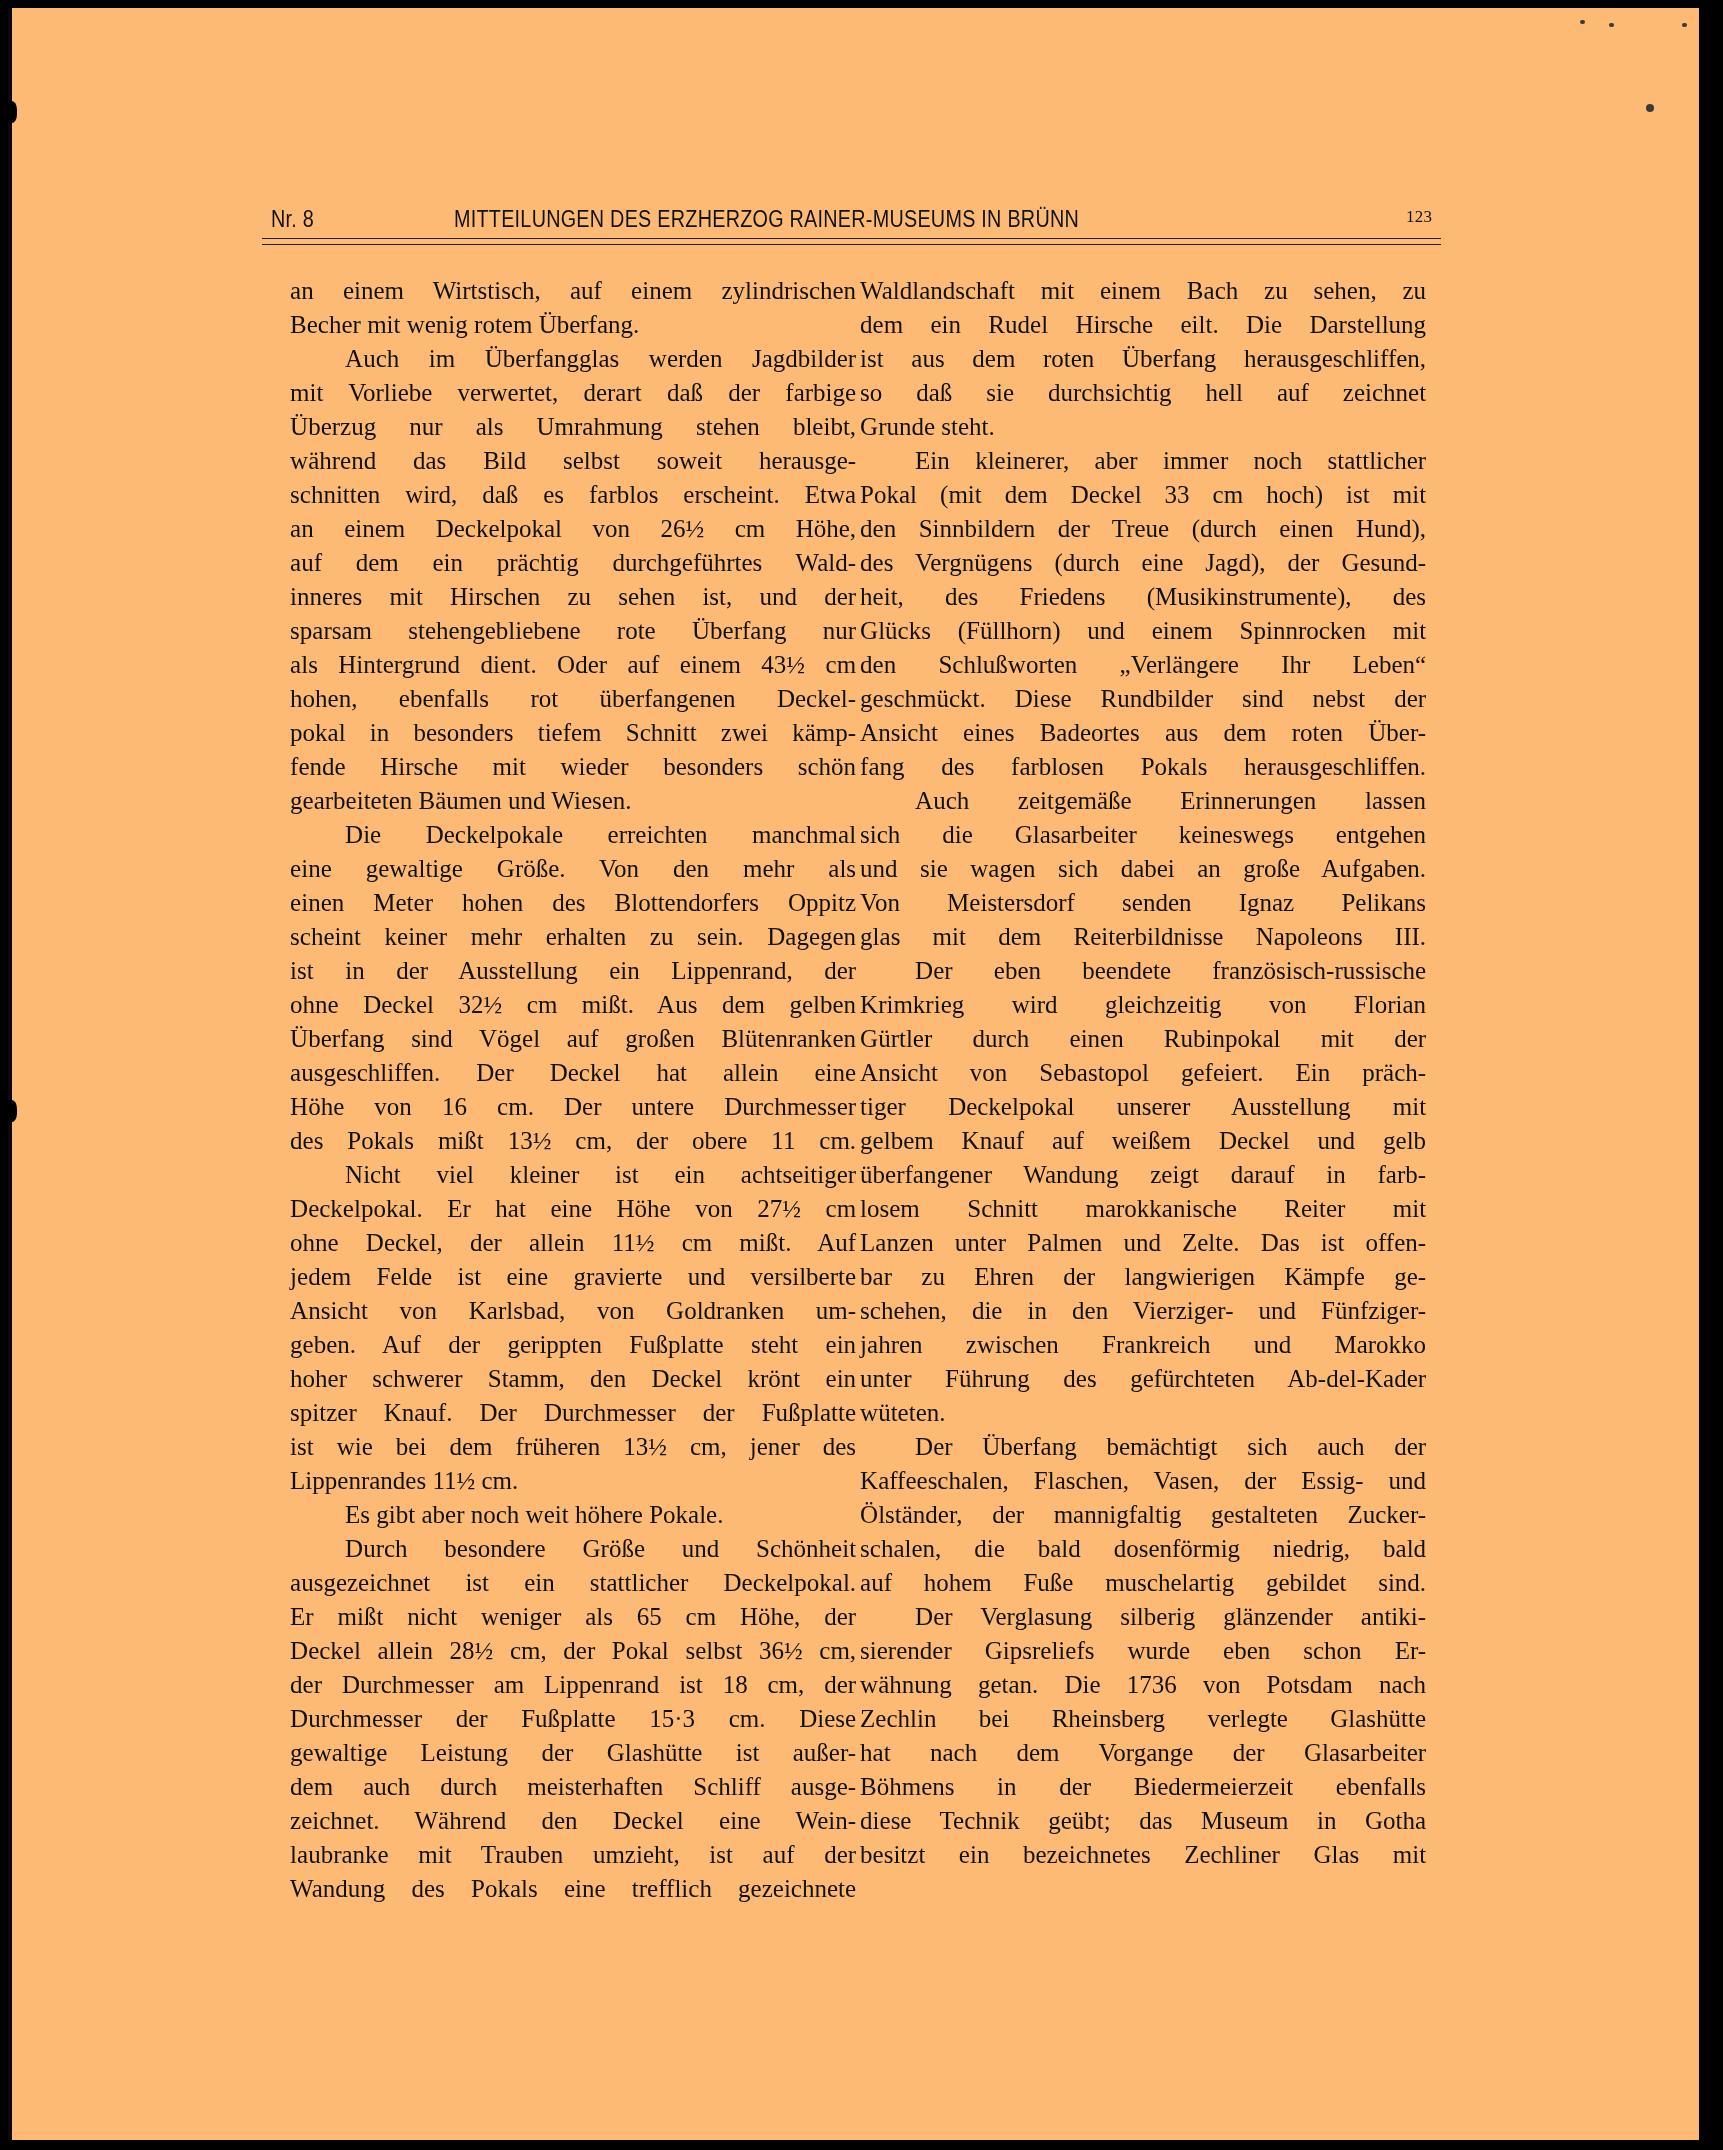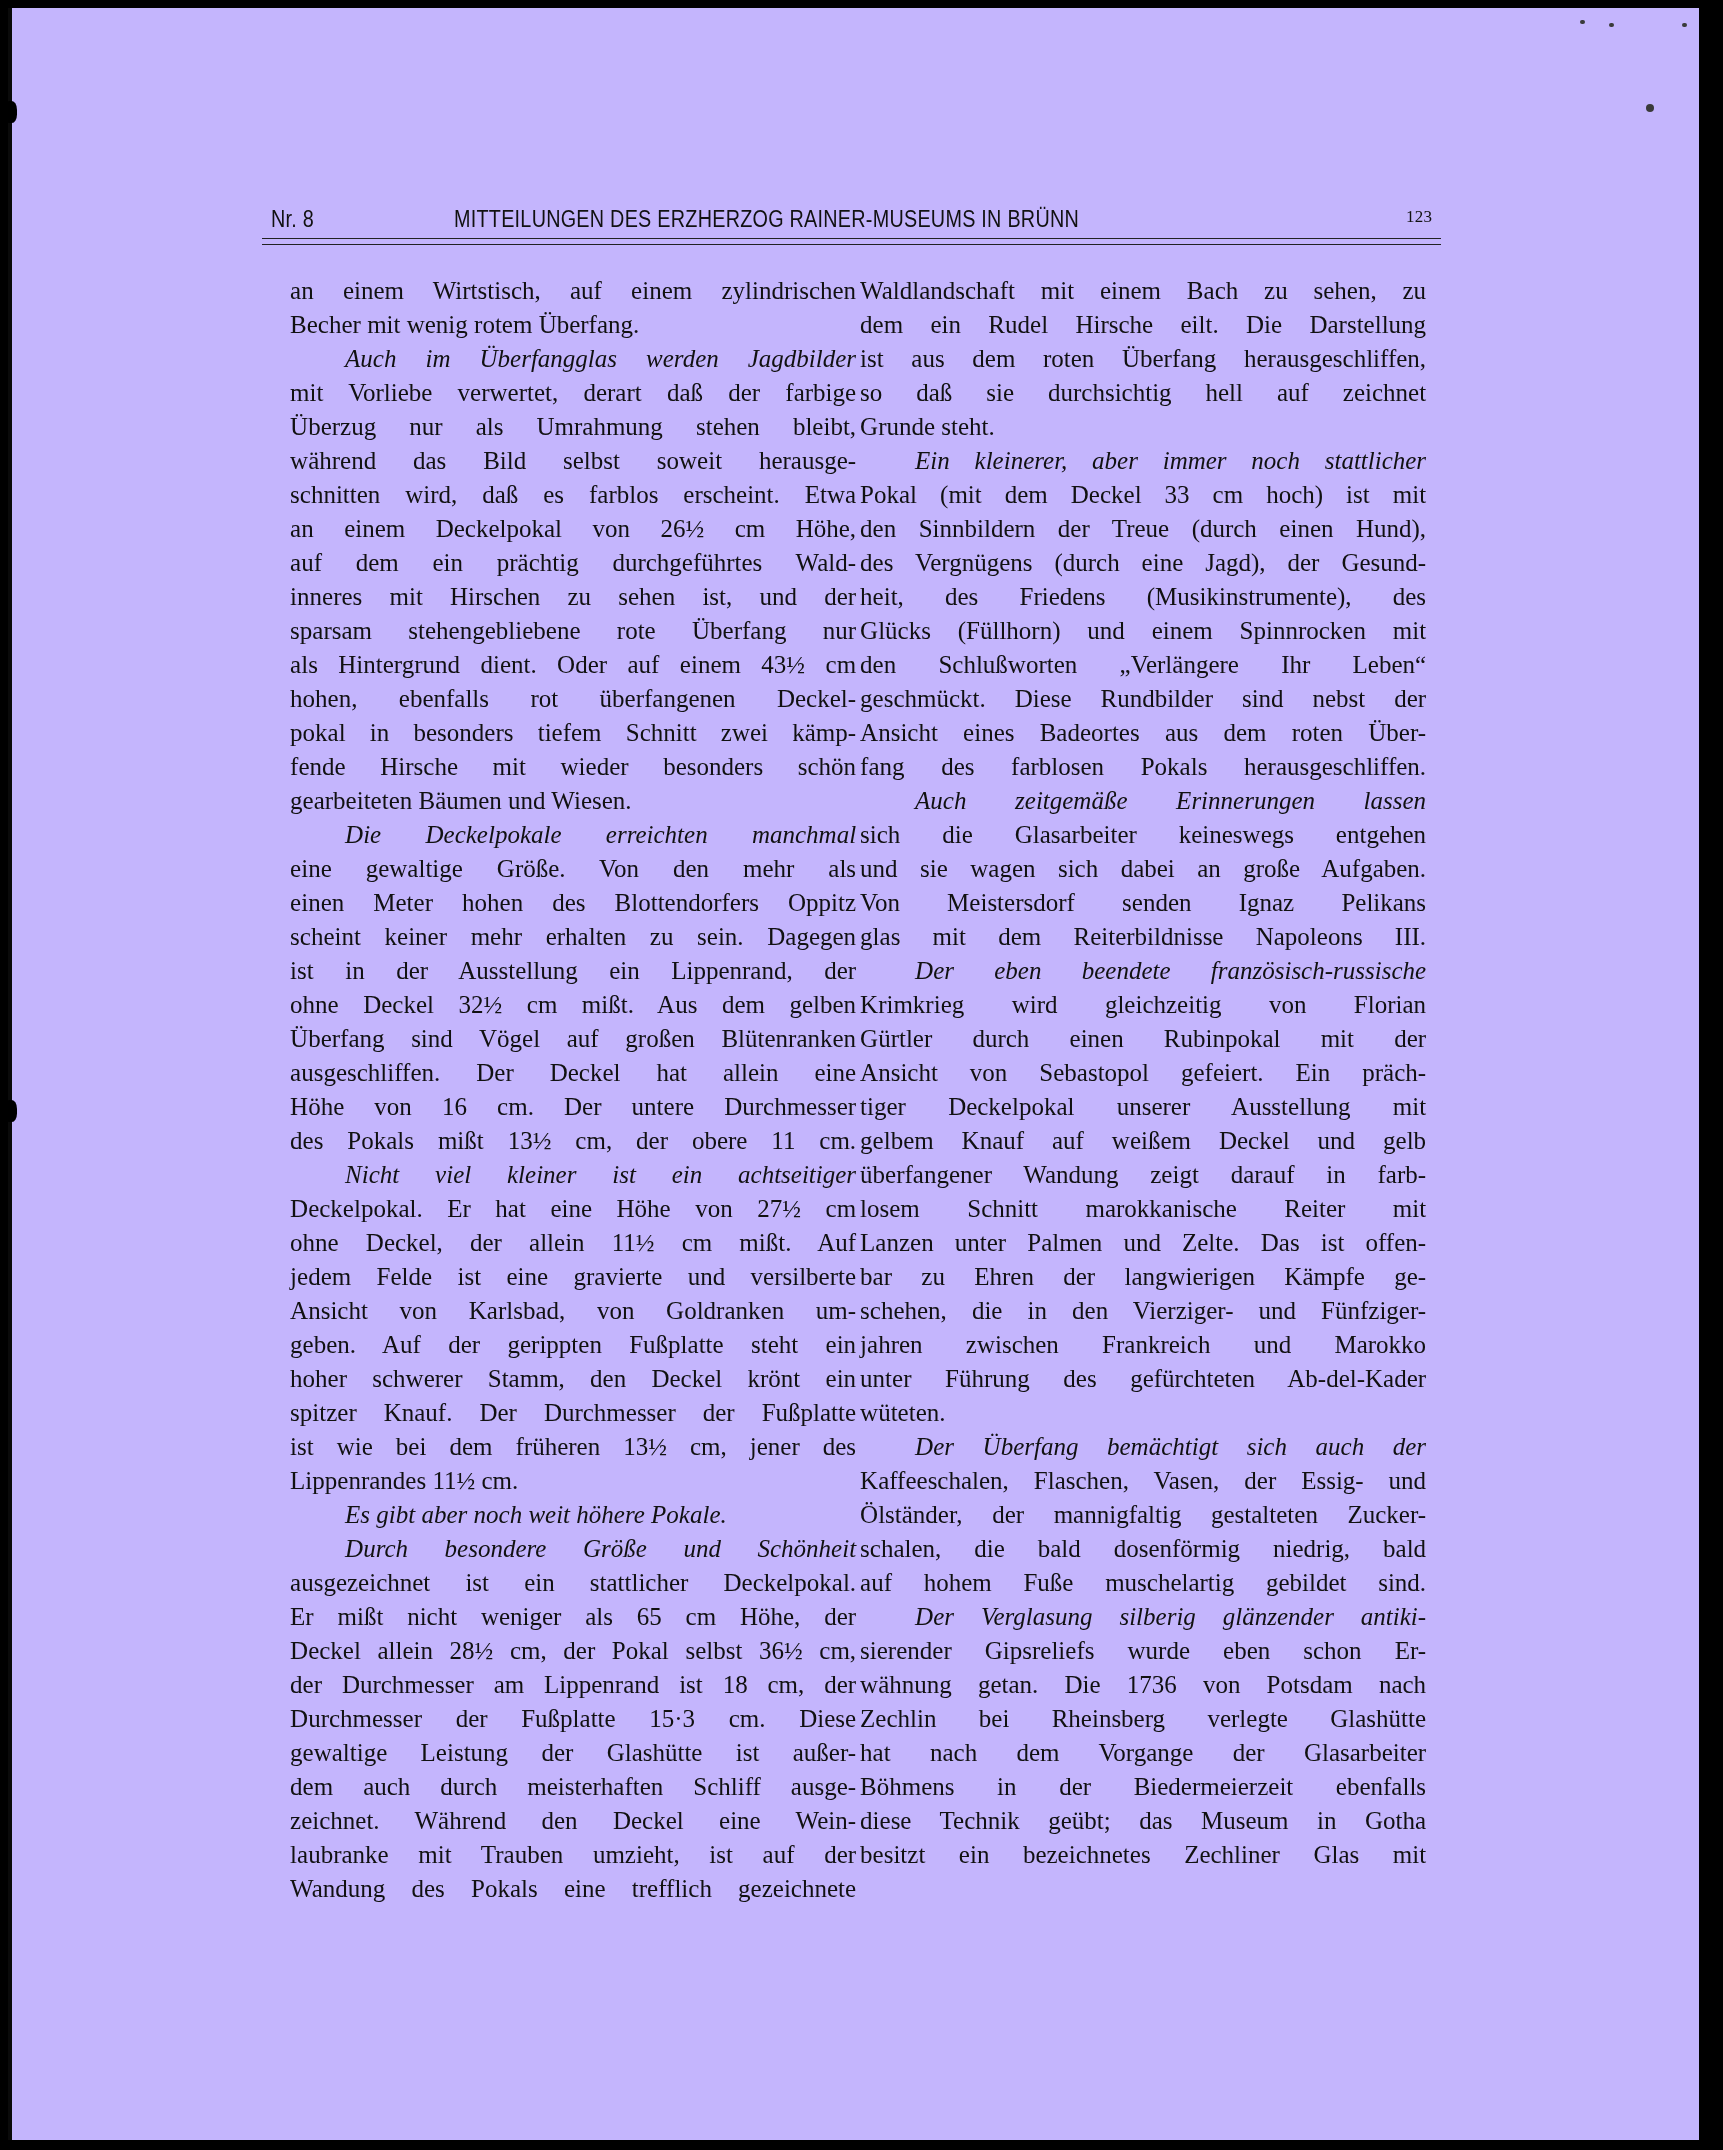--- a/index.html
+++ b/index.html
@@ -4,21 +4,21 @@
 <style>
   html, body { margin: 0; padding: 0; }
   body {
     width: 1723px; height: 2151px; position: relative; overflow: hidden;
     background: #000;
     font-family: "Liberation Serif", "DejaVu Serif", serif;
     color: #111;
   }
   .page {
     position: absolute; left: 8.1px; top: 8.1px; width: 1687px; height: 2132px;
-    background: #c4b5fd;
+    background: #fdba74;
     border-left: 4.6px solid #0a0a0a;
   }
   .page-edge-right {
     position: absolute; right: -9.3px; top: 0; width: 9.3px; height: 100%;
     background: #000;
   }
   .speck { position: absolute; border-radius: 50%; background: #3a3a3a; }
   .left-mark {
     position: absolute; left: -8.1px; width: 12.8px; height: 22px; background: #000;
     border-radius: 40%;
@@ -39,21 +39,21 @@
     position: absolute; top: 266px; width: 566px;
     font-size: 25px; line-height: 34px;
   }
   .col.left { left: 251px; margin-left: 27px; }
   .col.right { left: 848px; }
   .line {
     display: block; height: 34px; white-space: nowrap;
     text-align: justify; text-align-last: justify;
   }
   .line.last { text-align-last: left; }
-  .line.indent { padding-left: 55px; font-style: italic; }
+  .line.indent { padding-left: 55px; }
   .line.indent.last { text-align-last: left; }
 </style>
 </head>
 <body>
 
 <div class="page">
   <div class="page-edge-right"></div>
   <div class="left-mark" style="top:93px"></div>
   <div class="left-mark" style="top:1092px"></div>
   <div class="speck" style="left:1634px;top:96px;width:8.1px;height:8.1px"></div>

